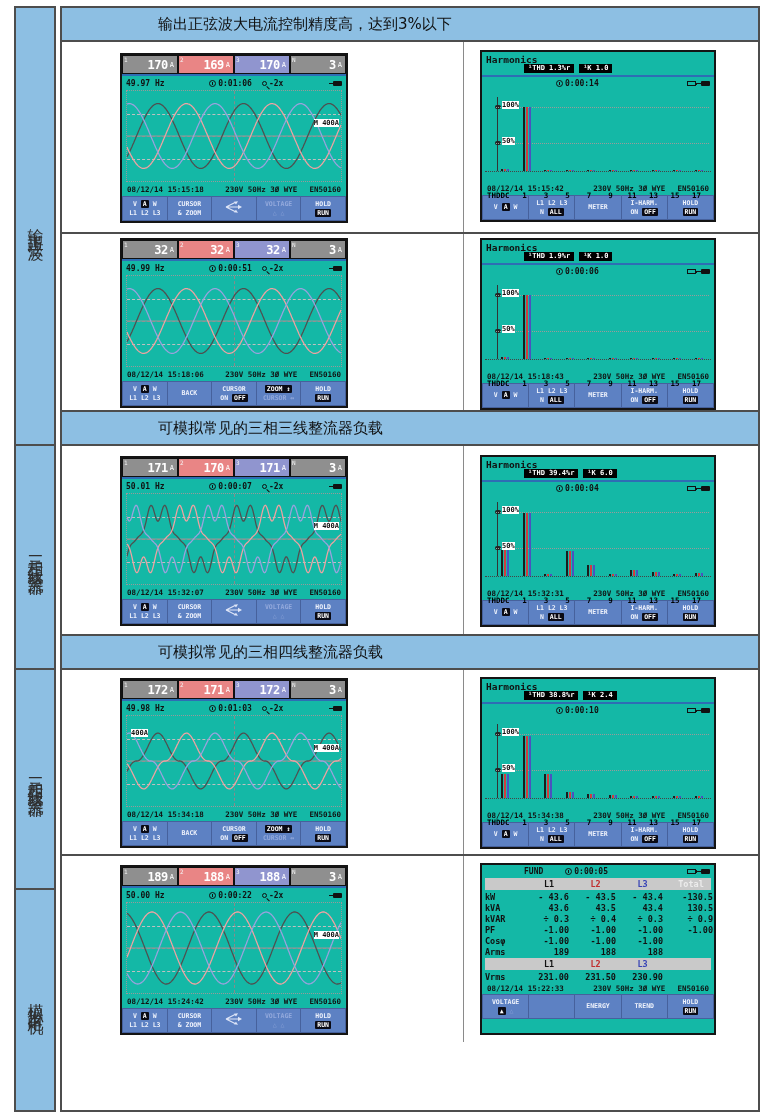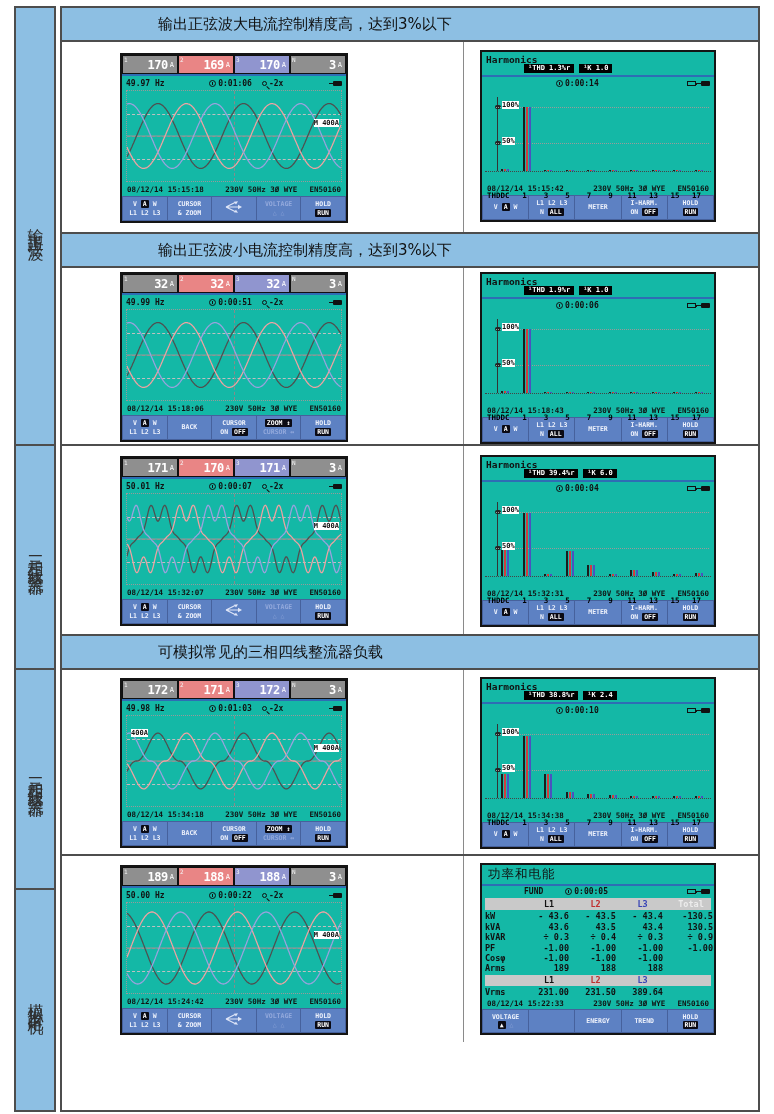--- a/index.html
+++ b/index.html
@@ -304,23 +304,20 @@
                 <div><span>ON</span> <span class="inv">OFF</span></div>
               </div>
             <div class="mbtn">
                 <div>HOLD</div>
                 <div><span class="inv">RUN</span></div>
               </div>
           </div>
         </div>
       </div>
 
-      <div class="hband" style="height:34px">
-          <span>输出正弦波小电流控制精度高，达到3%以下</span>
-        </div>
       <div class="crow" style="height:178px">
         <div class="vdiv"></div>
 
         <div class="screen scope" style="left:58px;top:4px">
           <div class="shead">
             <div class="vbox cgray">
                 <span class="sup">1</span>
                 <span class="val">32</span>
                 <span class="unit">A</span>
               </div>
@@ -499,20 +496,23 @@
                 <div><span>ON</span> <span class="inv">OFF</span></div>
               </div>
             <div class="mbtn">
                 <div>HOLD</div>
                 <div><span class="inv">RUN</span></div>
               </div>
           </div>
         </div>
       </div>
 
+      <div class="hband" style="height:34px">
+          <span>可模拟常见的三相三线整流器负载</span>
+        </div>
       <div class="crow" style="height:190px">
         <div class="vdiv"></div>
 
         <div class="screen scope" style="left:58px;top:10px">
           <div class="shead">
             <div class="vbox cgray">
                 <span class="sup">1</span>
                 <span class="val">171</span>
                 <span class="unit">A</span>
               </div>
@@ -978,23 +978,20 @@
                 <div>△ △</div>
               </div>
             <div class="mbtn">
                 <div>HOLD</div>
                 <div><span class="inv">RUN</span></div>
               </div>
           </div>
         </div>
 
         <div class="screen power" style="left:418px;top:7px">
-          <div class="ptitle">
-              <span>功率和电能</span>
-            </div>
           <div class="stat pstat">
             <span style="width:38px"></span>
               <span>FUND</span>
             <span style="width:22px"></span>
               <span class="ic-clock"></span>
               <span>0:00:05</span>
             <span class="sp"></span>
               <span class="ic-batt"></span>
               <span class="ic-plug"></span>
           </div>
@@ -1051,21 +1048,21 @@
             <span></span>
             <span class="cl1">L1</span>
             <span class="cl2">L2</span>
             <span class="cl3">L3</span>
             <span></span>
           </div>
           <div class="pgrid prow">
               <span class="plab">Vrms</span>
               <span>231.00</span>
               <span>231.50</span>
-              <span>389.64</span>
+              <span>230.90</span>
               <span></span>
             </div>
           <div class="foot pfoot">
             <span>08/12/14 15:22:33</span>
             <span class="f2">230V 50Hz 3Ø WYE</span>
             <span class="f3">EN50160</span>
           </div>
           <div class="menu">
             <div class="mbtn">
                 <div>VOLTAGE</div>

